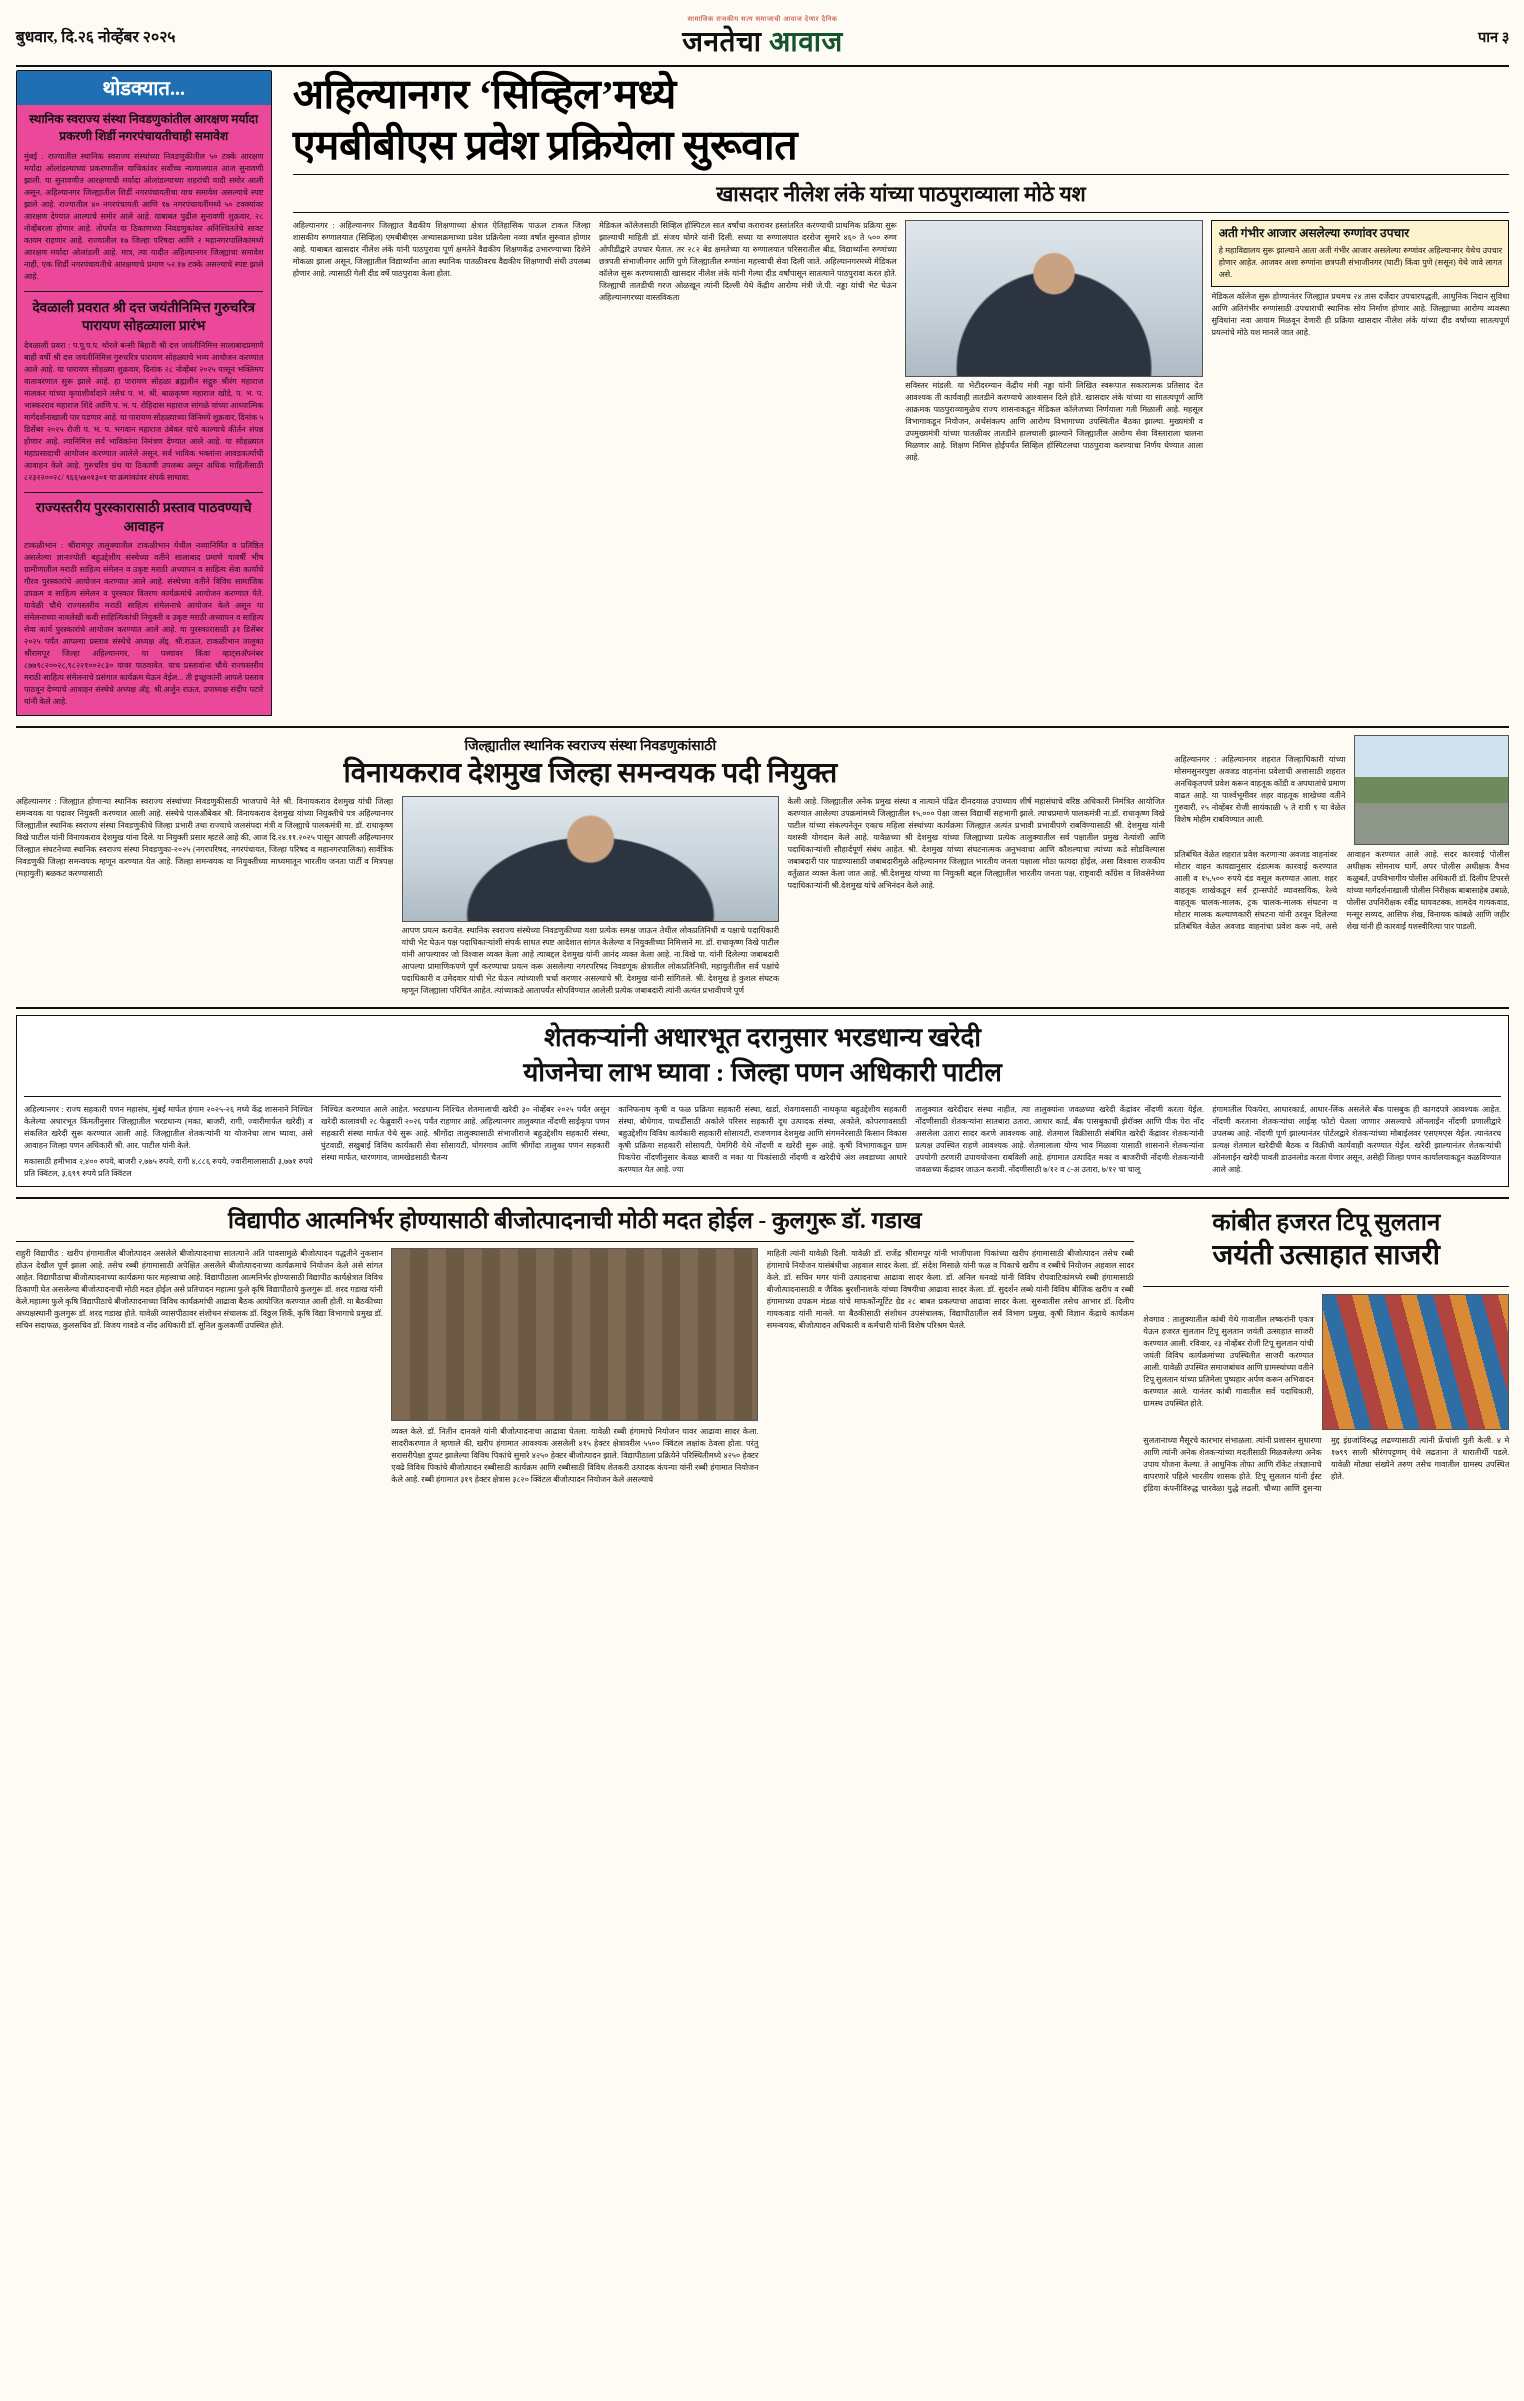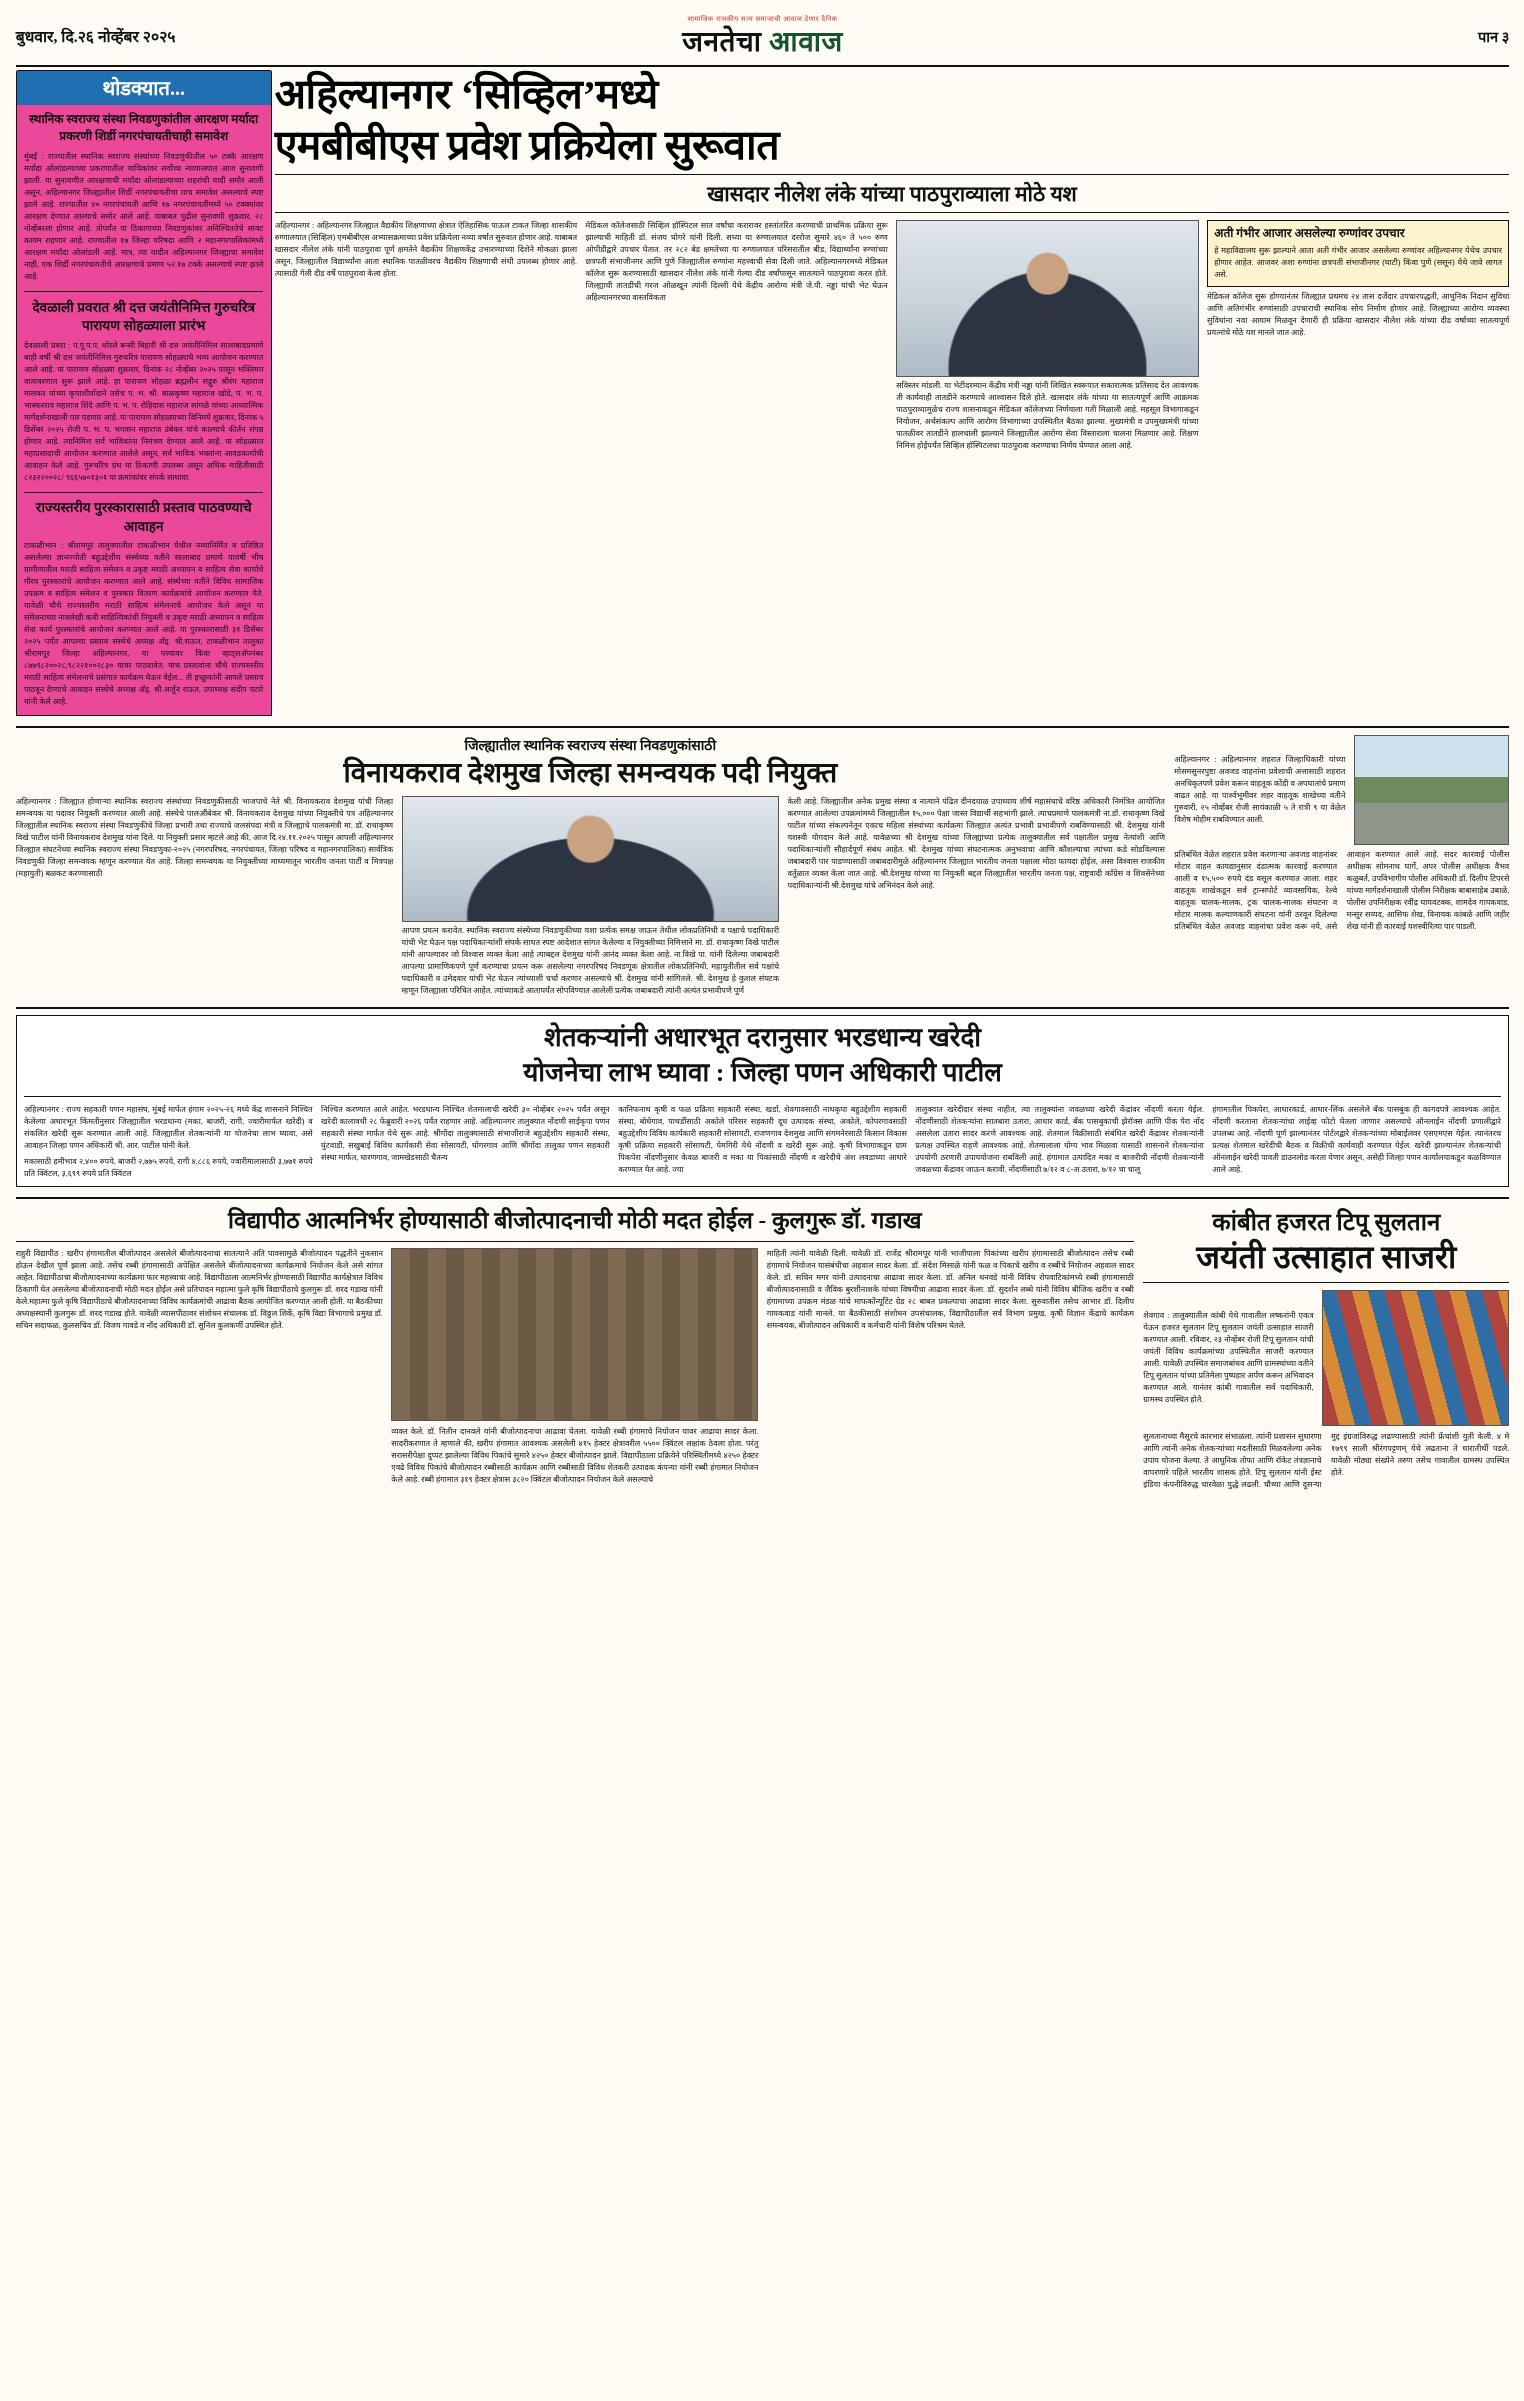--- a/index.html
+++ b/index.html
@@ -39,21 +39,21 @@
     letter-spacing: 0.5px;
     position: relative; display:inline-block;
   }
   .masthead .logo-main .red { color:#14532d; }
   .masthead .pageno {
     flex: 0 0 251px; text-align: right;
     font-size: 14.6px; font-weight: bold;
     font-family:"Liberation Serif", serif;
   }
   
-  .top-area { display:flex; gap: 3px; }
+  .top-area { display:flex; gap: 21px; }
   .col-left { width: 256px; flex: 0 0 256px; }
   .col-right { flex: 1; }
   .thodkyat-head {
     background: #1f6fb2;
     color: #fff;
     border: 1px solid #111;
     border-bottom: none;
     text-align: center;
     font-size: 20px;
     font-weight: 900;
@@ -312,21 +312,21 @@
           <div class="body-text small">व्यक्त केले. डॉ. नितीन दानवले यांनी बीजोत्पादनाचा आढावा घेतला. यावेळी रब्बी हंगामाचे नियोजन यावर आढावा सादर केला. सादरीकरणात ते म्हणाले की, खरीप हंगामात आवश्यक असलेली ४१५ हेक्टर क्षेत्रावरील ५५०० क्विंटल लक्षांक ठेवला होता. परंतु सरासरीपेक्षा दुप्पट झालेल्या विविध पिकांचे सुमारे ४२५० हेक्टर बीजोत्पादन झाले. विद्यापीठाला प्रक्रियेने परिस्थितीमध्ये ४२५० हेक्टर एवढे विविध पिकांचे बीजोत्पादन रब्बीसाठी कार्यक्रम आणि रब्बीसाठी विविध शेतकरी उत्पादक कंपन्या यांनी रब्बी हंगामात नियोजन केले आहे. रब्बी हंगामात ३१९ हेक्टर क्षेत्रास ३८२० क्विंटल बीजोत्पादन नियोजन केले असल्याचे</div>
         </div>
         <div>
           <div class="body-text small">माहिती त्यांनी यावेळी दिली. यावेळी डॉ. राजेंद्र श्रीरामपूर यांनी भाजीपाला पिकांच्या खरीप हंगामासाठी बीजोत्पादन तसेच रब्बी हंगामाचे नियोजन यासंबंधीचा अहवाल सादर केला. डॉ. संदेश मिसाळे यांनी फळ व पिकाचे खरीप व रब्बीचे नियोजन अहवाल सादर केले. डॉ. सचिन मगर यांनी उत्पादनाचा आढावा सादर केला. डॉ. अनिल धनवडे यांनी विविध रोपवाटिकांमध्ये रब्बी हंगामासाठी बीजोत्पादनासाठी व जैविक बुरशीनाशके यांच्या विषयीचा आढावा सादर केला. डॉ. सुदर्शन लब्धे यांनी विविध बीजिक खरीप व रब्बी हंगामाच्या उपक्रम मंडळ यांचे माफकोंन्यूटिंट ग्रेड २८ बाबत प्रकल्पाचा आढावा सादर केला. सुरुवातीस तसेच आभार डॉ. दिलीप गायकवाड यांनी मानले. या बैठकीसाठी संशोधन उपसंचालक, विद्यापीठातील सर्व विभाग प्रमुख, कृषी विज्ञान केंद्राचे कार्यक्रम समन्वयक, बीजोत्पादन अधिकारी व कर्मचारी यांनी विशेष परिश्रम घेतले.</div>
         </div>
       </div>
     </div>
 
     <div class="bottom-right">
       <div class="big-head-3" style="margin-top:0;font-size:24px;">कांबीत हजरत टिपू सुलतान</div>
-      <div class="big-head-3" style="margin-top:-7.3px;font-size:32px;border-bottom:1.6px solid #111;padding-bottom:5px;">जयंती उत्साहात साजरी</div>
+      <div class="big-head-3" style="margin-top:-7.3px;font-size:28px;border-bottom:1.6px solid #111;padding-bottom:14px;">जयंती उत्साहात साजरी</div>
       <div class="cols2">
         <div style="flex:1">
           <div class="body-text small">शेवगाव : तालुक्यातील कांबी येथे गावातील लष्करांनी एकत्र येऊन हजरत सुलतान टिपू सुलतान जयंती उत्साहात साजरी करण्यात आली. रविवार, २३ नोव्हेंबर रोजी टिपू सुलतान यांची जयंती विविध कार्यक्रमांच्या उपस्थितीत साजरी करण्यात आली. यावेळी उपस्थित समाजबांधव आणि ग्रामस्थांच्या वतीने टिपू सुलतान यांच्या प्रतिमेला पुष्पहार अर्पण करून अभिवादन करण्यात आले. यानंतर कांबी गावातील सर्व पदाधिकारी, ग्रामस्थ उपस्थित होते.</div>
         </div>
         <div style="flex:1.1">
           <div class="photo fest" style="height:136px;"></div>
         </div>
       </div>
       <div class="body-text small" style="margin-top:4.2px;column-count:2;column-gap:9.4px;">सुलतानाच्या मैसूरचे कारभार संभाळला. त्यांनी प्रशासन सुधारणा आणि त्यांनी अनेक शेतकऱ्यांच्या मदतीसाठी मिळवलेल्या अनेक उपाय योजना केल्या. ते आधुनिक तोफा आणि रॉकेट तंत्रज्ञानाचे वापरणारे पहिले भारतीय शासक होते. टिपू सुलतान यांनी ईस्ट इंडिया कंपनीविरुद्ध चारवेळा युद्धे लढली. चौथ्या आणि दुसऱ्या मुद्द इंग्रजांविरुद्ध लढण्यासाठी त्यांनी फ्रेंचांशी युती केली. ४ मे १७९९ साली श्रीरंगपट्टणम् येथे लढताना ते धारातीर्थी पडले. यावेळी मोठ्या संख्येने तरुण तसेच गावातील ग्रामस्थ उपस्थित होते.</div>
     </div>

